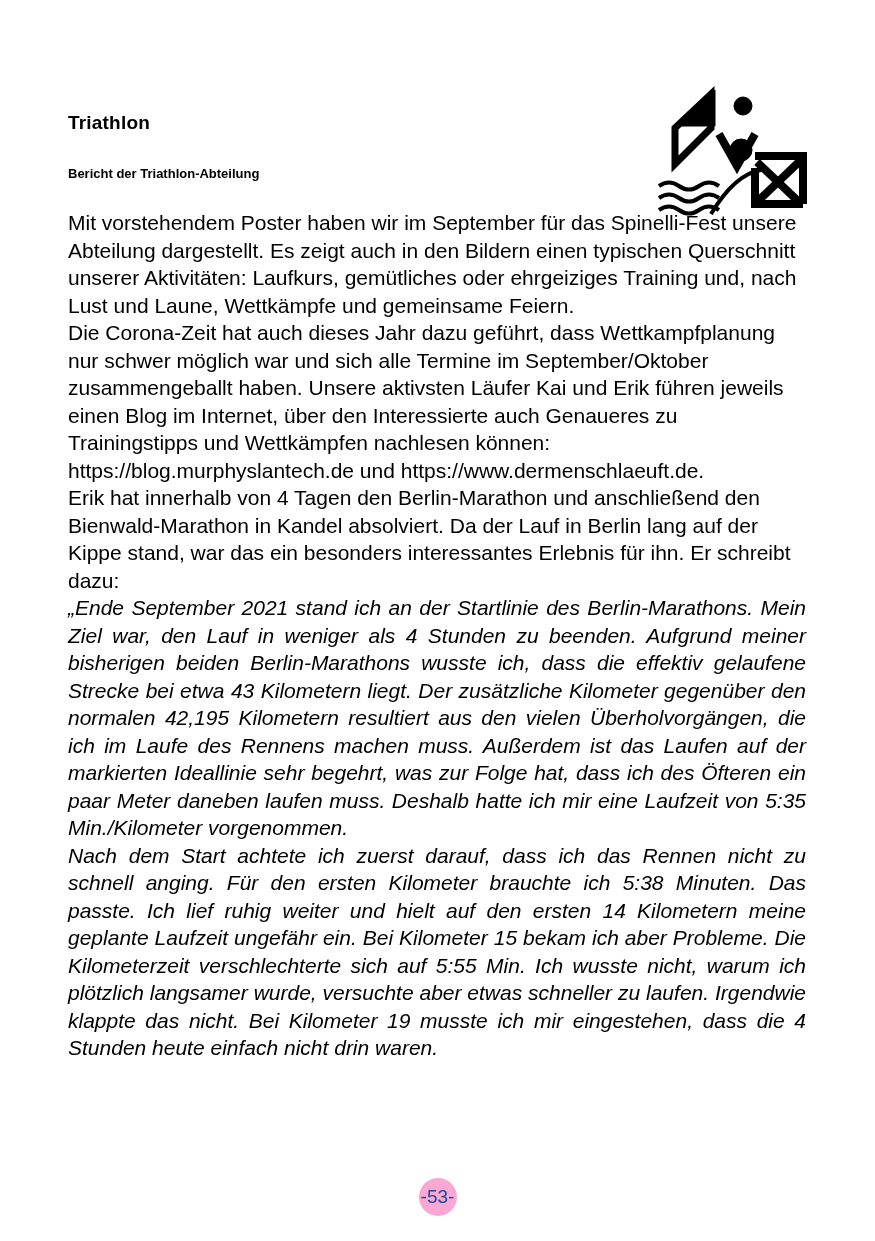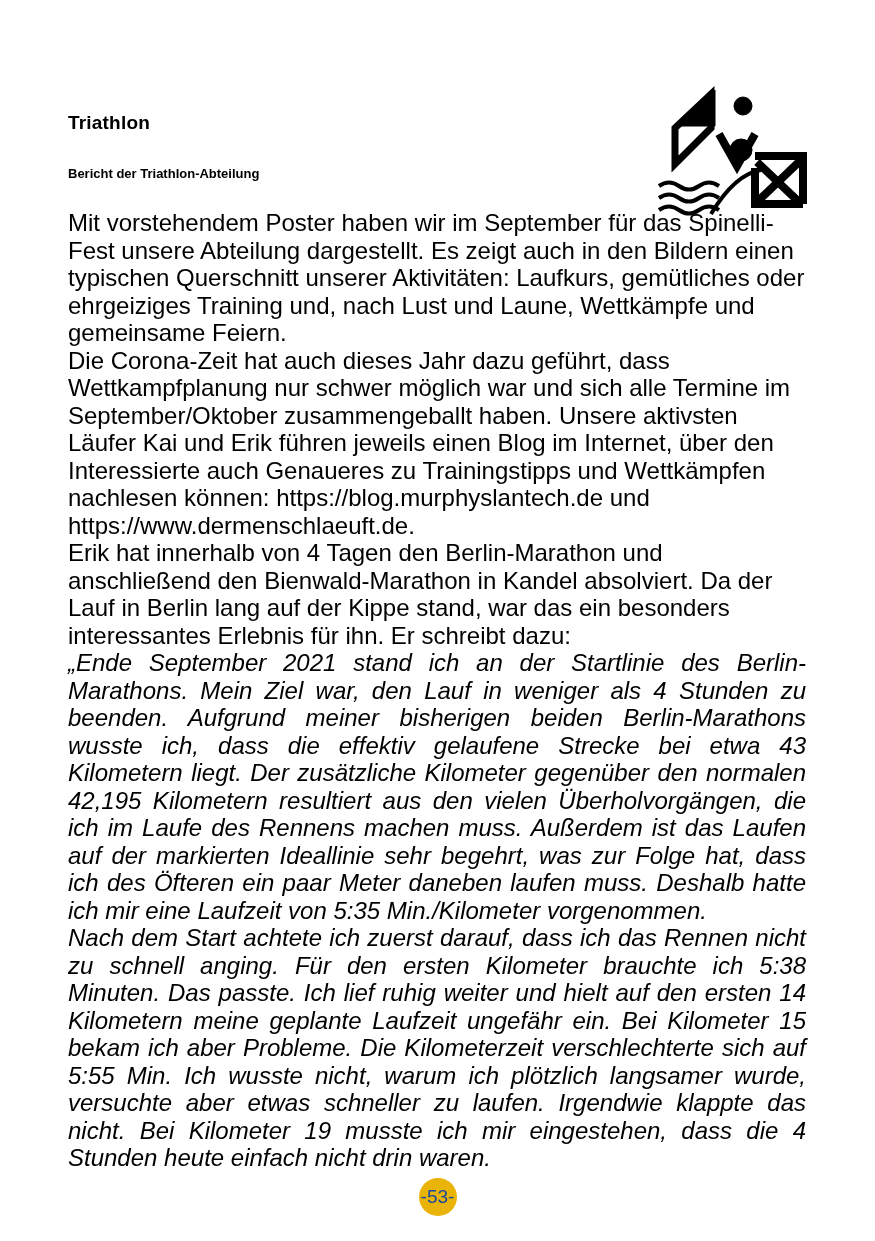--- a/index.html
+++ b/index.html
@@ -32,21 +32,21 @@
     font-weight: bold;
     margin: 0 0 32px 0;
     letter-spacing: 0.2px;
   }
   h2.sub-title {
     font-size: 13px;
     font-weight: bold;
     margin: 0 0 28px 0;
   }
   p.body-text {
-    font-size: 24px;
+    font-size: 21px;
     line-height: 27.5px;
     margin: 0;
     text-align: left;
   }
   p.body-text.justified {
     text-align: justify;
   }
   p.italic {
     font-style: italic;
   }
@@ -61,21 +61,21 @@
     position: absolute;
     left: 0;
     top: 1178px;
     width: 875px;
     text-align: center;
   }
   .page-num {
     display: inline-block;
     font-size: 19px;
     color: #1a4a9c;
-    background: #eab308;
+    background: #f9a8d4;
     border-radius: 50%;
     width: 38px;
     height: 38px;
     line-height: 38px;
     text-align: center;
   }
   .para-group > p + p {
     margin-top: 0;
   }
 </style>

